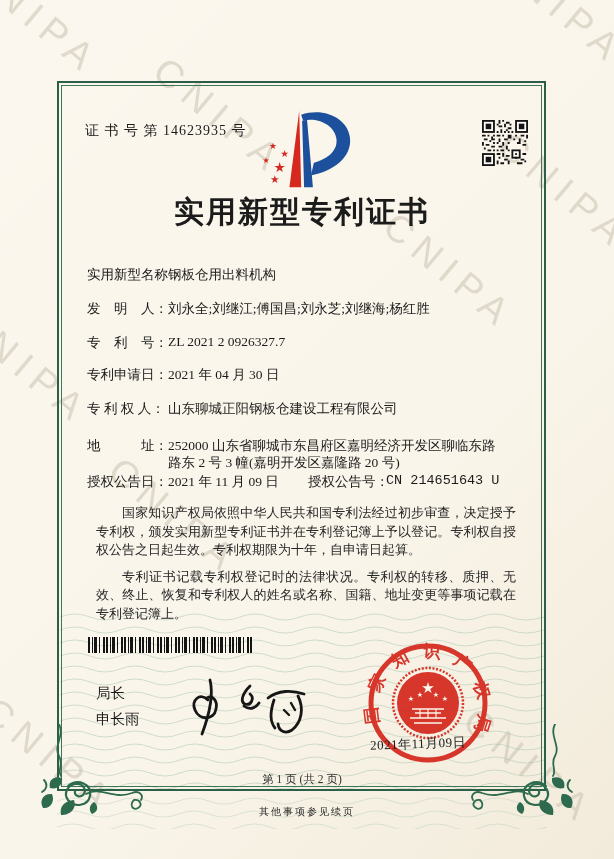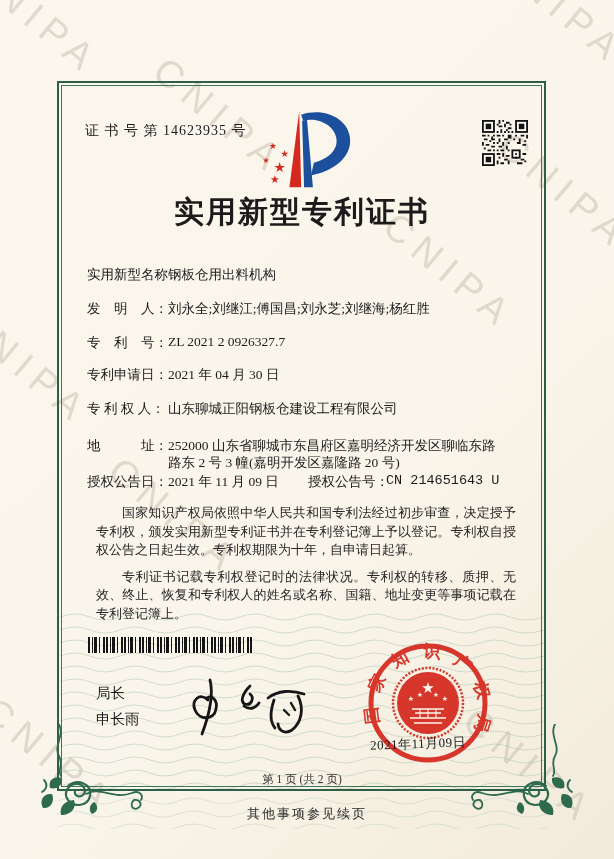--- a/index.html
+++ b/index.html
@@ -37,21 +37,21 @@
       #141414 0 2px,transparent 2px 4px,#141414 4px 5px,transparent 5px 6px,
       #141414 6px 9px,transparent 9px 11px,#141414 11px 12px,transparent 12px 15px,
       #141414 15px 17px,transparent 17px 18px);}
   #director-title{left:96px;top:684px;font-size:14.5px;}
   #director-name{left:96px;top:710px;font-size:14.5px;text-align:center;}
   #signature{left:180px;top:648px;z-index:5;}
   #seal{left:362px;top:637px;z-index:5;}
   #seal-date{left:370px;top:735px;font-size:13px;letter-spacing:.5px;color:#1c1c1c;
              transform:rotate(-2deg);z-index:6;white-space:nowrap;}
   #page-info{left:57px;top:772px;width:490px;text-align:center;font-size:11.5px;color:#333;}
-  #cont-note{left:0;top:805px;width:614px;text-align:center;font-size:13px;
+  #cont-note{left:0;top:805px;width:614px;text-align:center;font-size:10px;
              letter-spacing:2px;color:#2a2a2a;}
 </style>
 </head>
 <body>
 
 <div id="page">
 
   <div class="wm" style="left:-45px;top:-5px">CNIPA</div>
   <div class="wm" style="left:140px;top:95px">CNIPA</div>
   <div class="wm" style="left:480px;top:-15px">CNIPA</div>

